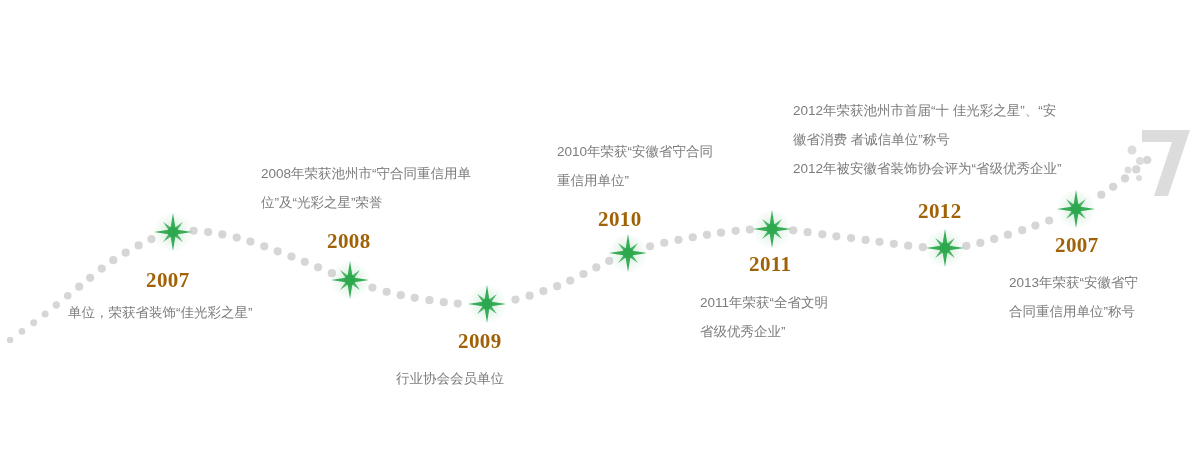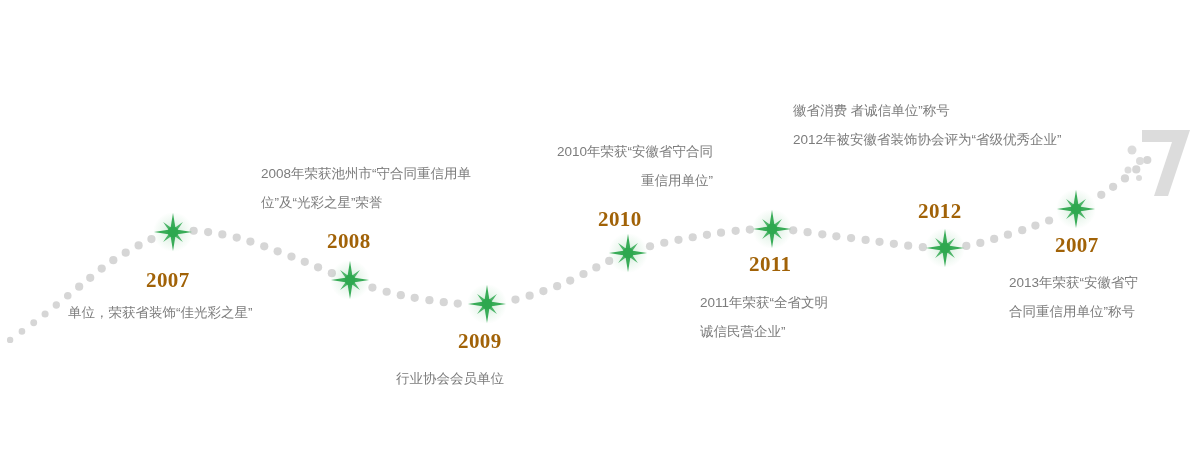--- a/index.html
+++ b/index.html
@@ -230,31 +230,32 @@
       <div class="year-label" style="left: 327px; top: 229px;">2008</div>
       <div class="desc-block" style="left: 261px; top: 159px;">
         <span class="desc-line">2008年荣获池州市“守合同重信用单</span>
         <span class="desc-line">位”及“光彩之星”荣誉</span>
       </div>
       <div class="year-label" style="left: 458px; top: 329px;">2009</div>
       <div class="desc-block" style="left: 396px; top: 364px;">
         <span class="desc-line">行业协会会员单位</span>
       </div>
       <div class="year-label" style="left: 598px; top: 207px;">2010</div>
-      <div class="desc-block" style="left: 557px; top: 137px; text-align: right;">
+      <div class="desc-block" style="left: 557px; top: 137px;">
         <span class="desc-line">2010年荣获“安徽省守合同</span>
         <span class="desc-line">重信用单位”</span>
       </div>
       <div class="year-label" style="left: 749px; top: 252px;">2011</div>
       <div class="desc-block" style="left: 700px; top: 288px;">
         <span class="desc-line">2011年荣获“全省文明</span>
-        <span class="desc-line">诚信民营企业”</span>
+        <span class="desc-line">省级优秀企业”</span>
       </div>
       <div class="year-label" style="left: 918px; top: 199px; text-align: right;">2012</div>
       <div class="desc-block" style="left: 793px; top: 96px;">
+        <span class="desc-line">2012年荣获池州市首届“十 佳光彩之星”、“安</span>
         <span class="desc-line">徽省消费 者诚信单位”称号</span>
         <span class="desc-line">2012年被安徽省装饰协会评为“省级优秀企业”</span>
       </div>
       <div class="year-label" style="left: 1055px; top: 233px;">2007</div>
       <div class="desc-block" style="left: 1009px; top: 268px;">
         <span class="desc-line">2013年荣获“安徽省守</span>
         <span class="desc-line">合同重信用单位”称号</span>
       </div>
     </div>
 

